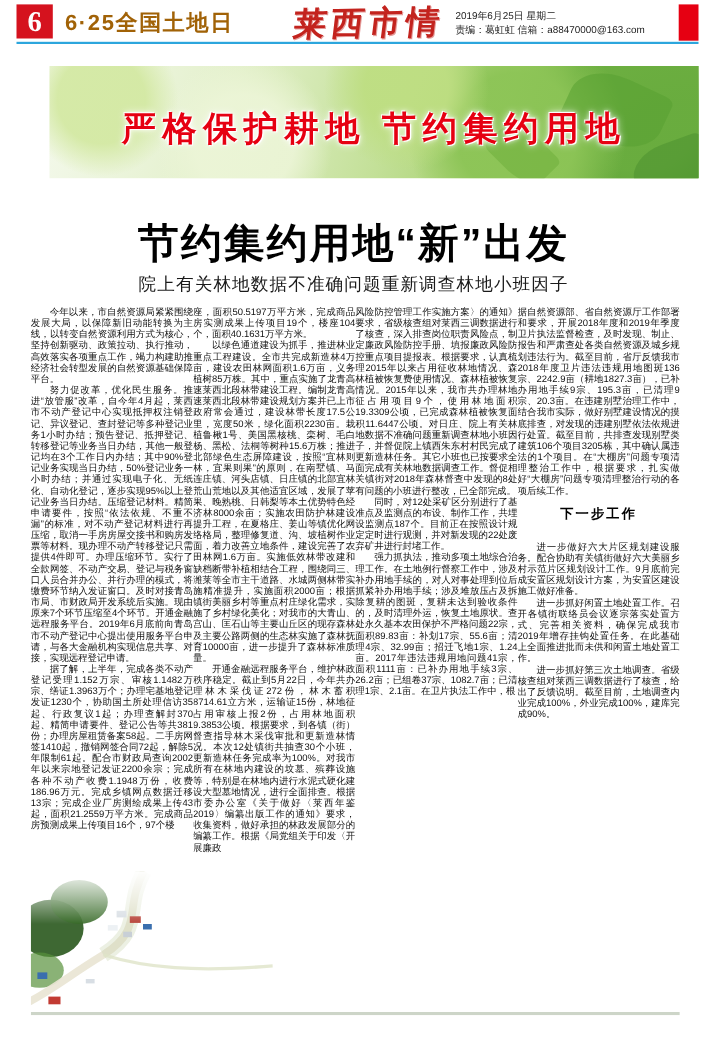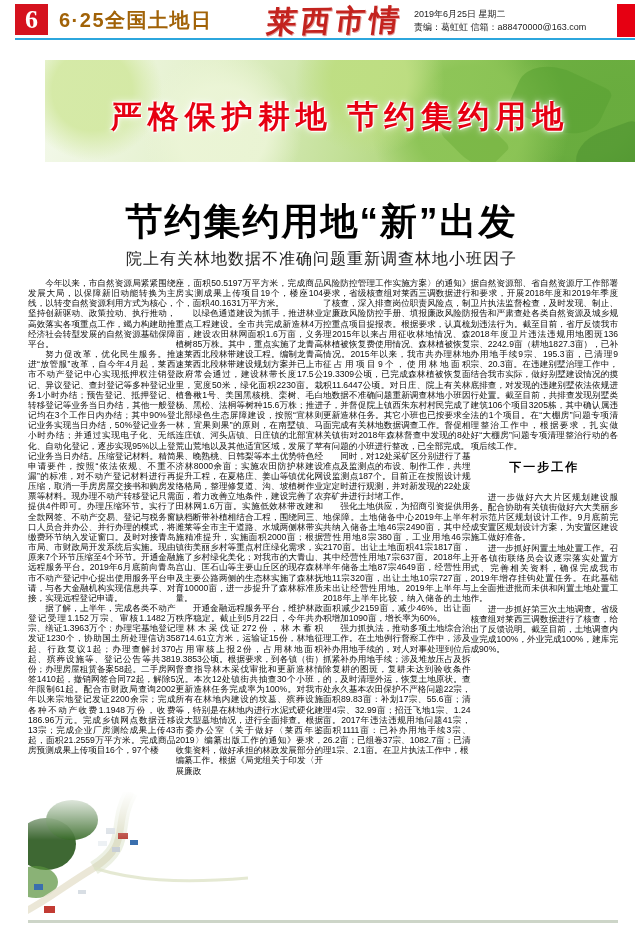--- a/index.html
+++ b/index.html
@@ -131,31 +131,30 @@
   <div class="banner-subtitle">有土斯有人，万物土中生。6月25日是第29个“全国土地日”，今年“全国土地日”的主题为“严格保护耕地，节约集约用地”。</div>
 </div>
 
 <div class="article-title">节约集约用地“新”出发</div>
 <div class="article-subtitle">院上有关林地数据不准确问题重新调查林地小班因子</div>
 
 <div class="body-columns">
   <div class="col">
       <p class="indent">今年以来，市自然资源局紧紧围绕发展大局，以保障新旧动能转换为主线，以转变自然资源利用方式为核心，坚持创新驱动、政策拉动、执行推动，高效落实各项重点工作，竭力构建助推经济社会转型发展的自然资源基础保障平台。</p>
       <p class="indent">努力促改革，优化民生服务。推进“放管服”改革，自今年4月起，莱西市不动产登记中心实现抵押权注销登记、异议登记、查封登记等多种登记业务1小时办结；预告登记、抵押登记、转移登记等业务当日办结，其他一般登记均在3个工作日内办结；其中90%登记业务实现当日办结，50%登记业务一小时办结；并通过实现电子化、无纸化、自动化登记，逐步实现95%以上登记业务当日办结。压缩登记材料。精简申请要件，按照“依法依规、不重不漏”的标准，对不动产登记材料进行再压缩，取消一手房房屋交接书和购房发票等材料。现办理不动产转移登记只需提供4件即可。办理压缩环节。实行了全款网签、不动产交易、登记与税务窗口人员合并办公、并行办理的模式，将缴费环节纳入发证窗口。及时对接青岛市局、市财政局开发系统后实施。现由原来7个环节压缩至4个环节。开通金融远程服务平台。2019年6月底前向青岛市不动产登记中心提出使用服务平台申请，与各大金融机构实现信息共享、对接，实现远程登记申请。</p>
-      <p class="indent">据了解，上半年，完成各类不动产登记受理1.152万宗、审核1.1482万宗、缮证1.3963万个；办理宅基地登记发证1230个，协助国土所处理信访35起、行政复议1起；办理查解封370起、殡葬设施等、登记公告等共381份；办理房屋租赁备案58起。二手房网签1410起，撤销网签合同72起，解除5年限制61起。配合市财政局查询2002年以来宗地登记发证2200余宗；完成各种不动产收费1.1948万份，收费186.96万元。完成乡镇网点数据迁移13宗；完成企业厂房测绘成果上传43起，面积21.2559万平方米。完成商品房预测成果上传项目16个，97个楼</p>
+      <p class="indent">据了解，上半年，完成各类不动产登记受理1.152万宗、审核1.1482万宗、缮证1.3963万个；办理宅基地登记发证1230个，协助国土所处理信访35起、行政复议1起；办理查解封370起、精简申请要件、登记公告等共381份；办理房屋租赁备案58起。二手房网签1410起，撤销网签合同72起，解除5年限制61起。配合市财政局查询2002年以来宗地登记发证2200余宗；完成各种不动产收费1.1948万份，收费186.96万元。完成乡镇网点数据迁移13宗；完成企业厂房测绘成果上传43起，面积21.2559万平方米。完成商品房预测成果上传项目16个，97个楼</p>
     </div>
   <div class="col">
       <p>座，面积50.5197万平方米，完成商品房实测成果上传项目19个，楼座104个，面积40.1631万平方米。</p>
       <p class="indent">以绿色通道建设为抓手，推进林业重点工程建设。全市共完成新造林4万亩，建设农田林网面积1.6万亩，义务植树85万株。其中，重点实施了龙青高速莱西北段林带建设工程。编制龙青高速莱西北段林带建设规划方案并已上市政府常会通过，建设林带长度17.5公里，宽度50米，绿化面积2230亩。栽植鲁楸1号、美国黑核桃、栾树、毛白杨、黑松、法桐等树种15.6万株；推进北部绿色生态屏障建设，按照“宜林则林，宜果则果”的原则，在南墅镇、马连庄镇、河头店镇、日庄镇的北部宜林荒山荒地以及其他适宜区域，发展了苹果、晚熟桃、日韩梨等本土优势特色经济林8000余亩；实施农田防护林建设提升工程，在夏格庄、姜山等镇优化网络格局，整理修复道、沟、坡植树作业面，着力改善立地条件，建设完善了农田林网1.6万亩。实施低效林带改建和缺档断带补植相结合工程，围绕同三、潍莱等全市主干道路、水城两侧林带实施精准提升，实施面积2000亩；根据镇街美丽乡村等重点村庄绿化需求，实施了乡村绿化美化；对我市的大青山、宫山、匡石山等主要山丘区的现存森林及主要公路两侧的生态林实施了森林抚育10000亩，进一步提升了森林标准质量。</p>
       <p class="indent">开通金融远程服务平台，维护林政秩序稳定。截止到5月22日，今年共办理林木采伐证272份，林木蓄积8714.61立方米，运输证15份，林地征占用审核上报2份，占用林地面积9.3853公顷。根据要求，到各镇（街）督查指导林木采伐审批和更新造林情况。本次12处镇街共抽查30个小班，更新造林任务完成率为100%。对我市所有在林地内建设的坟墓、殡葬设施等，特别是在林地内进行水泥式硬化建设大型墓地情况，进行全面排查。根据市委办公室《关于做好〈莱西年鉴2019〉编纂出版工作的通知》要求，收集资料，做好承担的林政发展部分的编纂工作。根据《局党组关于印发〈开展廉政</p>
     </div>
   <div class="col">
       <p>风险防控管理工作实施方案〉的通知》要求，省级核查组对莱西三调数据进行了核查，深入排查岗位职责风险点，制定廉政风险防控手册、填报廉政风险防控重点项目提报表。根据要求，认真梳理2015年以来占用征收林地情况、森林植被恢复费使用情况、森林植被恢复情况。2015年以来，我市共办理林地征占用项目9个，使用林地面积19.3309公顷，已完成森林植被恢复面积11.6447公顷。对日庄、院上有关林地数据不准确问题重新调查林地小班因子，并督促院上镇西朱东村村民完成了更新造林任务。其它小班也已按要求全面完成有关林地数据调查工作。督促相关镇街对2018年森林督查中发现的8处有问题的小班进行整改，已全部完成。</p>
       <p class="indent">同时，对12处采矿区分别进行了基准点及监测点的布设、制作工作，共埋设监测点187个。目前正在按照设计规定定时进行观测，并对新发现的22处废弃矿井进行封堵工作。</p>
-      <p class="indent">强化土地供应，为招商引资提供用地保障。土地储备中心2019年上半年共纳入储备土地46宗2490亩，其中经营性用地8宗380亩，工业用地46宗2170亩。出让土地面积41宗1817亩，其中经营性用地7宗637亩。2018年上半年储备土地87宗4649亩，经营性用地11宗320亩，出让土地10宗727亩，未出让经营性用地。2019年上半年与2018年上半年比较，纳入储备的土地面积减少2159亩，减少46%。出让面积增加1090亩，增长率为60%。</p>
       <p class="indent">强力抓执法，推动多项土地综合治理工作。在土地例行督察工作中，涉及补办用地手续的，对人对事处理到位后抓紧补办用地手续；涉及堆放压占及拆除复耕的图斑，复耕未达到验收条件的，及时清理外运，恢复土地原状。查处永久基本农田保护不严格问题22宗，面积89.83亩：补划17宗、55.6亩；清理4宗、32.99亩；招迁飞地1宗、1.24亩。2017年违法违规用地问题41宗，面积1111亩：已补办用地手续3宗、26.2亩；已组卷37宗、1082.7亩；已清理1宗、2.1亩。在卫片执法工作中，根</p>
     </div>
   <div class="col">
       <p>据自然资源部、省自然资源厅工作部署和要求，开展2018年度和2019年季度卫片执法监督检查，及时发现、制止、报告和严肃查处各类自然资源及城乡规划违法行为。截至目前，省厅反馈我市2018年度卫片违法违规用地图斑136宗、2242.9亩（耕地1827.3亩），已补办用地手续9宗、195.3亩，已清理9宗、20.3亩。在违建别墅治理工作中，结合我市实际，做好别墅建设情况的摸底排查，对发现的违建别墅依法依规进行处置。截至目前，共排查发现别墅类建筑106个项目3205栋，其中确认属违法的1个项目。在“大棚房”问题专项清理整治工作中，根据要求，扎实做好“大棚房”问题专项清理整治行动的各项后续工作。</p>
       <h3 class="col-heading">下一步工作</h3>
       <p class="indent">进一步做好六大片区规划建设服务。配合协助有关镇街做好六大美丽乡村示范片区规划设计工作。9月底前完成安置区规划设计方案，为安置区建设施工做好准备。</p>
       <p class="indent">进一步抓好闲置土地处置工作。召开各镇街联络员会议逐宗落实处置方式、完善相关资料，确保完成我市2019年增存挂钩处置任务。在此基础上全面推进批而未供和闲置土地处置工作。</p>
       <p class="indent">进一步抓好第三次土地调查。省级核查组对莱西三调数据进行了核查，给出了反馈说明。截至目前，土地调查内业完成100%，外业完成100%，建库完成90%。</p>
     </div>
 </div>

